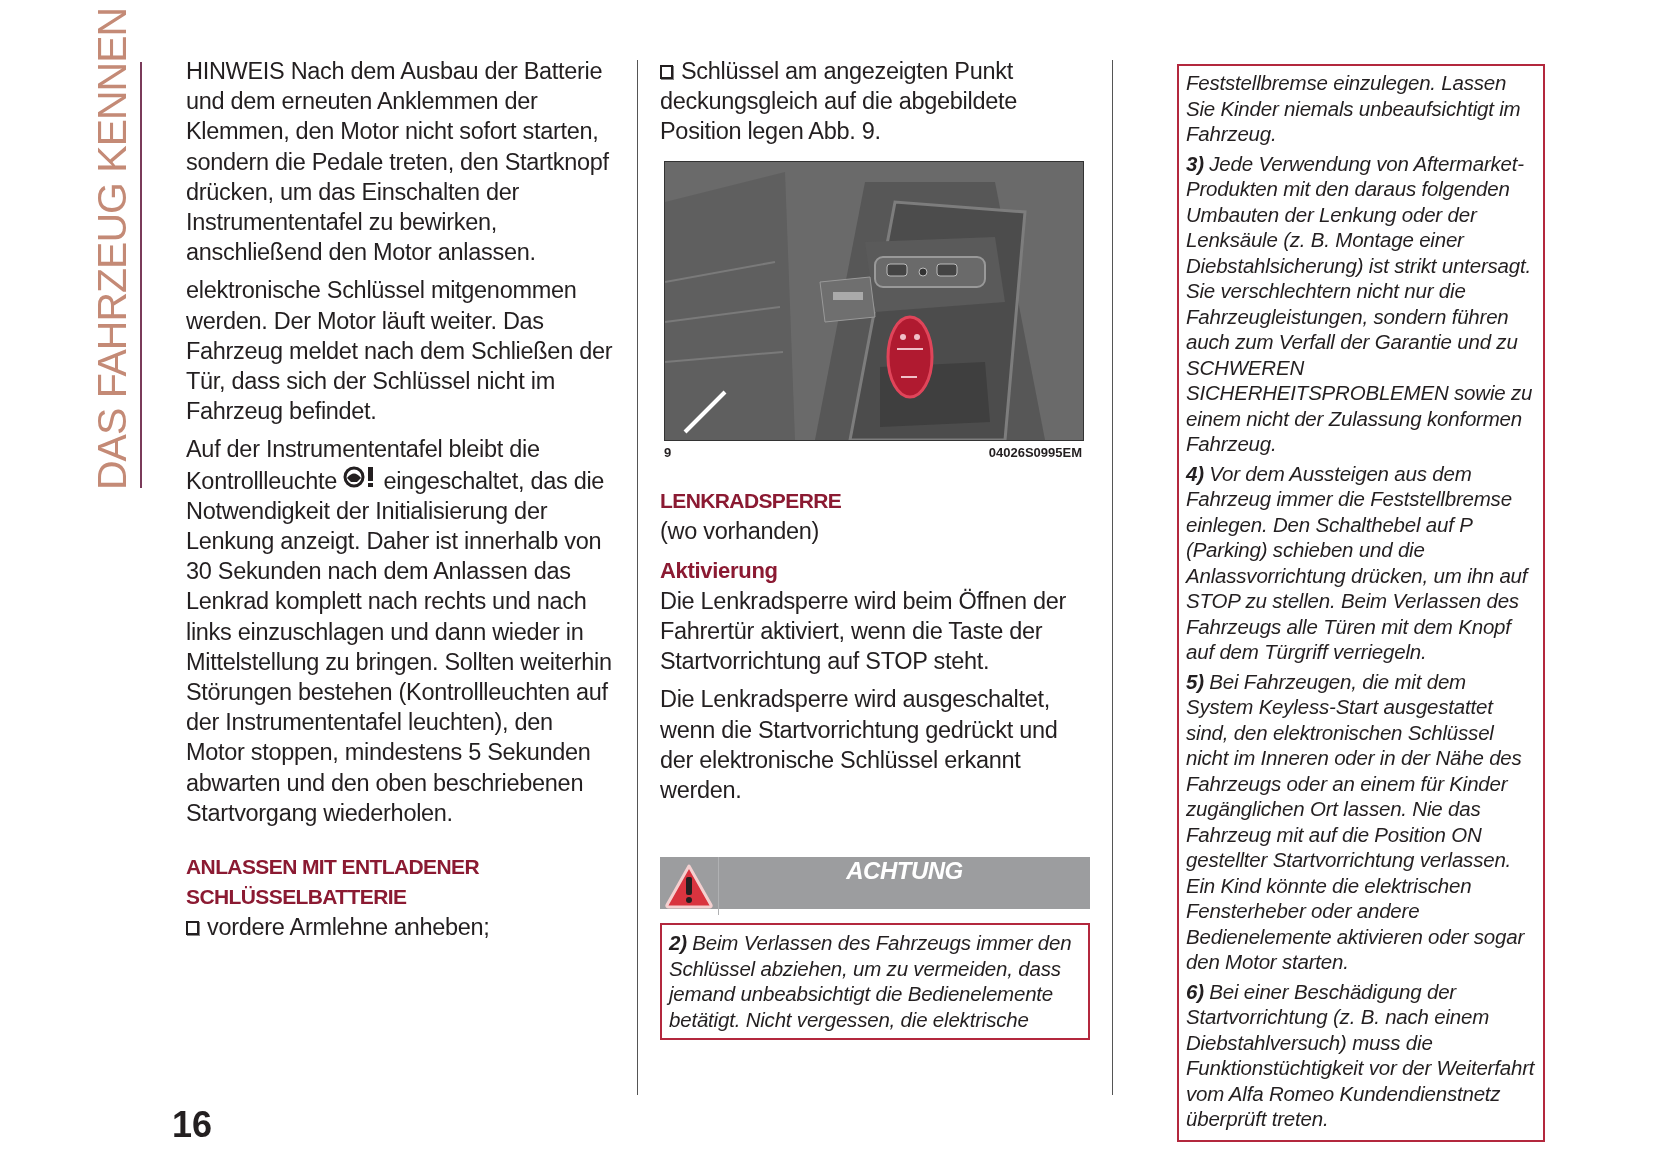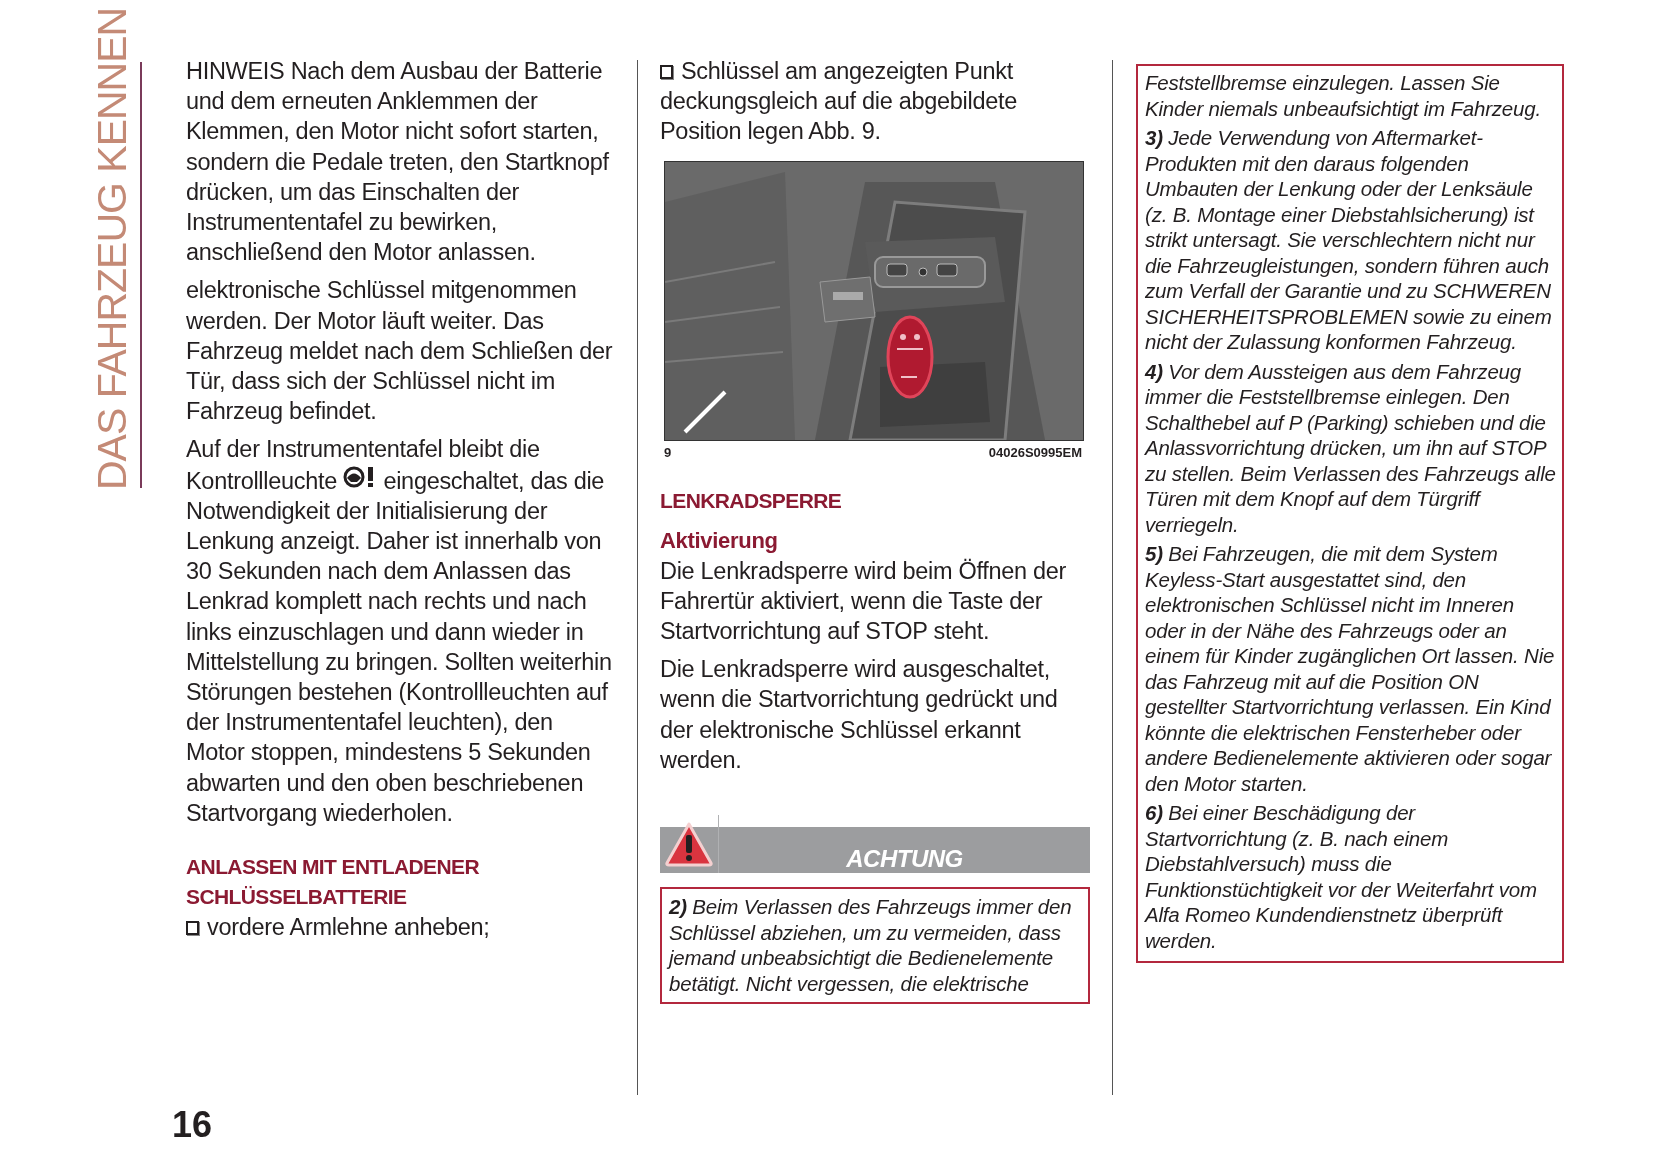--- a/index.html
+++ b/index.html
@@ -7,33 +7,33 @@
          font-family:"Liberation Sans", sans-serif; color:#231f20; }
   .side-title { position:absolute; left:92px; top:60px; width:50px; height:430px; }
   .side-title span { position:absolute; left:0; bottom:0; transform-origin:left bottom;
          transform:rotate(-90deg) translate(0, 44px); white-space:nowrap;
          font-size:41px; color:#c48a76; letter-spacing:-1px; font-weight:300; }
   .side-rule { position:absolute; left:140px; top:62px; width:2px; height:426px; background:#7a3a5a; }
 
   .col { position:absolute; top:56px; }
   .col1 { left:186px; width:430px; }
   .col2 { left:660px; width:430px; }
-  .col3 { left:1136px; width:428px; }
+  .col3 { left:1177px; width:368px; }
   .vdiv { position:absolute; width:1px; background:#555; }
 
   p.body { margin:0 0 8px 0; font-size:23.5px; line-height:30.2px; letter-spacing:-0.3px; }
   .h-red { color:#8b1a32; font-weight:bold; font-size:21px; line-height:30px; margin:24px 0 0 0; letter-spacing:-0.6px; }
   .h-red-sm { color:#8b1a32; font-weight:bold; font-size:22px; line-height:30px; margin:10px 0 0 0; letter-spacing:-0.3px; }
   .bullet { display:inline-block; width:13px; height:14px; border:2px solid #231f20; margin-right:8px; vertical-align:0px; box-sizing:border-box; box-shadow:1px 1px 0 #888; }
   .warn-inline { display:inline-block; font-weight:bold; }
 
   .figure { position:relative; margin:14px 0 0 4px; width:418px; height:278px; background:#6d6d6d; border:1px solid #333; overflow:hidden; }
   .fig-caption { display:flex; justify-content:space-between; font-size:13px; font-weight:bold; margin:4px 0 0 4px; width:418px; }
 
-  .achtung { display:flex; align-items:flex-end; height:46px; background:#9c9d9f; margin-top:52px; }
+  .achtung { display:flex; align-items:flex-start; height:52px; background:#9c9d9f; margin-top:52px; }
   .achtung .icon-box { width:58px; height:58px; display:flex; align-items:center; justify-content:center; border-right:1px solid #b0b1b3; }
   .achtung .label { flex:1; text-align:center; color:#ffffff; font-weight:bold; font-style:italic; font-size:24px; letter-spacing:-0.5px; }
   .warnbox { border:2.5px solid #b3283d; padding:5px 6px 2px 7px; margin-top:14px; }
   .warnbox p { margin:0 0 4px 0; font-style:italic; font-size:20.5px; line-height:25.5px; letter-spacing:-0.2px; }
   .warnbox b { font-style:italic; }
   .col3 .warnbox { margin-top:4px; padding:4px 6px 4px 7px; }
   .page-num { position:absolute; left:172px; top:1104px; font-size:36px; font-weight:bold; }
 </style>
 </head>
 <body>
@@ -84,20 +84,21 @@
       <rect x="232" y="186" width="26" height="2" fill="#f0c0c8"></rect>
       <rect x="236" y="214" width="16" height="2" fill="#f0c0c8"></rect>
       <path d="M20 270 L60 230" stroke="#fff" stroke-width="4"></path>
     </svg>
   </div>
   <div class="fig-caption">
     <span>9</span>
     <span>04026S0995EM</span>
   </div>
   <div class="h-red" style="margin-top:26px;">LENKRADSPERRE</div>
+  <p class="body">(wo vorhanden)</p>
   <div class="h-red-sm">Aktivierung</div>
   <p class="body">Die Lenkradsperre wird beim Öffnen der Fahrertür aktiviert, wenn die Taste der Startvorrichtung auf STOP steht.</p>
   <p class="body">Die Lenkradsperre wird ausgeschaltet, wenn die Startvorrichtung gedrückt und der elektronische Schlüssel erkannt werden.</p>
 
   <div class="achtung">
     <div class="icon-box">
       <svg width="50" height="46" viewBox="0 0 50 46">
           <path d="M25 3 L47 42 Q48 44 45 44 L5 44 Q2 44 3 42 Z" fill="#d9343f" stroke="#f4d0d0" stroke-width="3" stroke-linejoin="round"></path>
           <rect x="22" y="14" width="6" height="18" rx="2" fill="#231f20"></rect>
           <circle cx="25" cy="37" r="3" fill="#231f20"></circle>
@@ -109,17 +110,17 @@
     <p><b>2)</b><span> Beim Verlassen des Fahrzeugs immer den Schlüssel abziehen, um zu vermeiden, dass jemand unbeabsichtigt die Bedienelemente betätigt. Nicht vergessen, die elektrische</span></p>
   </div>
 </div>
 
 <div class="col col3" style="top:60px;">
   <div class="warnbox">
     <p>Feststellbremse einzulegen. Lassen Sie Kinder niemals unbeaufsichtigt im Fahrzeug.</p>
     <p><b>3)</b><span> Jede Verwendung von Aftermarket-Produkten mit den daraus folgenden Umbauten der Lenkung oder der Lenksäule (z. B. Montage einer Diebstahlsicherung) ist strikt untersagt. Sie verschlechtern nicht nur die Fahrzeugleistungen, sondern führen auch zum Verfall der Garantie und zu SCHWEREN SICHERHEITSPROBLEMEN sowie zu einem nicht der Zulassung konformen Fahrzeug.</span></p>
     <p><b>4)</b><span> Vor dem Aussteigen aus dem Fahrzeug immer die Feststellbremse einlegen. Den Schalthebel auf P (Parking) schieben und die Anlassvorrichtung drücken, um ihn auf STOP zu stellen. Beim Verlassen des Fahrzeugs alle Türen mit dem Knopf auf dem Türgriff verriegeln.</span></p>
     <p><b>5)</b><span> Bei Fahrzeugen, die mit dem System Keyless-Start ausgestattet sind, den elektronischen Schlüssel nicht im Inneren oder in der Nähe des Fahrzeugs oder an einem für Kinder zugänglichen Ort lassen. Nie das Fahrzeug mit auf die Position ON gestellter Startvorrichtung verlassen. Ein Kind könnte die elektrischen Fensterheber oder andere Bedienelemente aktivieren oder sogar den Motor starten.</span></p>
-    <p><b>6)</b><span> Bei einer Beschädigung der Startvorrichtung (z. B. nach einem Diebstahlversuch) muss die Funktionstüchtigkeit vor der Weiterfahrt vom Alfa Romeo Kundendienstnetz überprüft werden.</span></p>
+    <p><b>6)</b><span> Bei einer Beschädigung der Startvorrichtung (z. B. nach einem Diebstahlversuch) muss die Funktionstüchtigkeit vor der Weiterfahrt vom Alfa Romeo Kundendienstnetz überprüft treten.</span></p>
   </div>
 </div>
 
 <div class="page-num">16</div>
 
 </body></html>

